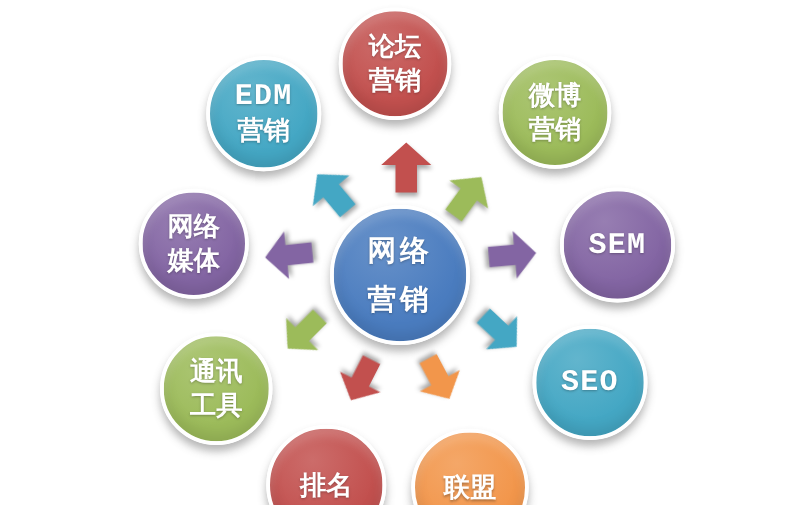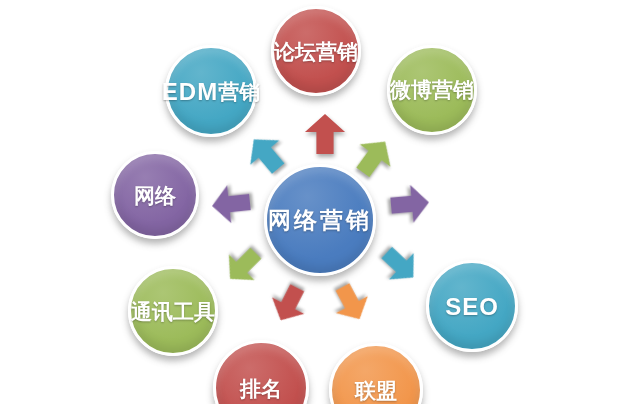--- a/index.html
+++ b/index.html
@@ -3,34 +3,34 @@
 <meta charset="utf-8">
 <style>
   html,body{margin:0;padding:0;background:#fff;}
   .stage{
     position:relative;width:640px;height:404px;overflow:hidden;
     background:#ffffff;
     font-family:"Liberation Sans","DejaVu Sans",sans-serif;
   }
   .circle{
     position:absolute;border-radius:50%;
-    display:flex;align-items:center;justify-content:center;
+    display:flex;flex-direction:column;align-items:center;justify-content:center;
     color:#fff;font-weight:bold;text-align:center;
     box-shadow:0 5px 7px rgba(90,90,90,0.45), inset 0 -6px 10px rgba(0,0,0,0.10), inset 0 6px 8px rgba(255,255,255,0.18);
     border:3px solid #ffffff;
     box-sizing:border-box;
     z-index:2;
   }
   .circle .line{
     display:block;
     font-size:21px;line-height:27px;
     text-shadow:0 1px 2px rgba(0,0,0,0.28);
     white-space:nowrap;
   }
-  .circle .line.latin{font-size:24px;letter-spacing:1px;}
+  .circle .line.latin{font-size:24px;letter-spacing:1px;font-family:Liberation Mono, monospace;}
   .circle.center .line{font-size:23px;line-height:39px;letter-spacing:3px;}
   .arrow{
     position:absolute;z-index:1;
   }
   .arrow svg{display:block;overflow:visible;}
 </style>
 </head>
 <body>
 
 <div class="stage" id="diagram" style="background: rgb(255, 255, 255);">
@@ -93,26 +93,30 @@
       <span class="line">营销</span>
     </div>
     <div class="circle" style="left: 165px; top: 45px; width: 92px; height: 92px; background: radial-gradient(circle at 38% 28%, rgb(98, 181, 205) 0%, rgb(68, 167, 196) 62%);">
       <span class="line latin">EDM</span>
       <span class="line">营销</span>
     </div>
     <div class="circle" style="left: 271px; top: 6px; width: 90px; height: 90px; background: radial-gradient(circle at 38% 28%, rgb(204, 108, 106) 0%, rgb(194, 80, 78) 62%);">
       <span class="line">论坛</span>
       <span class="line">营销</span>
     </div>
-    <div class="circle" style="left: 387px; top: 45px; width: 90px; height: 90px; background: radial-gradient(circle at 38% 28%, rgb(172, 198, 116) 0%, rgb(156, 187, 90) 62%); font-family: Liberation Serif, serif;">
+    <div class="circle" style="left: 399px; top: 45px; width: 90px; height: 90px; background: radial-gradient(circle at 38% 28%, rgb(172, 198, 116) 0%, rgb(156, 187, 90) 62%);">
       <span class="line">微博</span>
       <span class="line">营销</span>
     </div>
     <div class="circle" style="left: 111px; top: 151px; width: 88px; height: 88px; background: radial-gradient(circle at 38% 28%, rgb(151, 126, 178) 0%, rgb(131, 101, 163) 62%);">
       <span class="line">网络</span>
+      <span class="line">媒体</span>
+    </div>
+    <div class="circle" style="left: 448px; top: 150px; width: 92px; height: 92px; background: radial-gradient(circle at 38% 28%, rgb(151, 126, 178) 0%, rgb(131, 101, 163) 62%);">
+      <span class="line latin">SEM</span>
     </div>
     <div class="circle" style="left: 128px; top: 266px; width: 90px; height: 90px; background: radial-gradient(circle at 38% 28%, rgb(172, 198, 116) 0%, rgb(156, 187, 90) 62%);">
       <span class="line">通讯</span>
       <span class="line">工具</span>
     </div>
     <div class="circle" style="left: 426px; top: 260px; width: 92px; height: 92px; background: radial-gradient(circle at 38% 28%, rgb(98, 181, 205) 0%, rgb(68, 167, 196) 62%);">
       <span class="line latin">SEO</span>
     </div>
     <div class="circle" style="left: 213px; top: 340px; width: 96px; height: 96px; background: radial-gradient(circle at 38% 28%, rgb(204, 108, 106) 0%, rgb(194, 80, 78) 62%);">
       <span class="line">排名</span>

